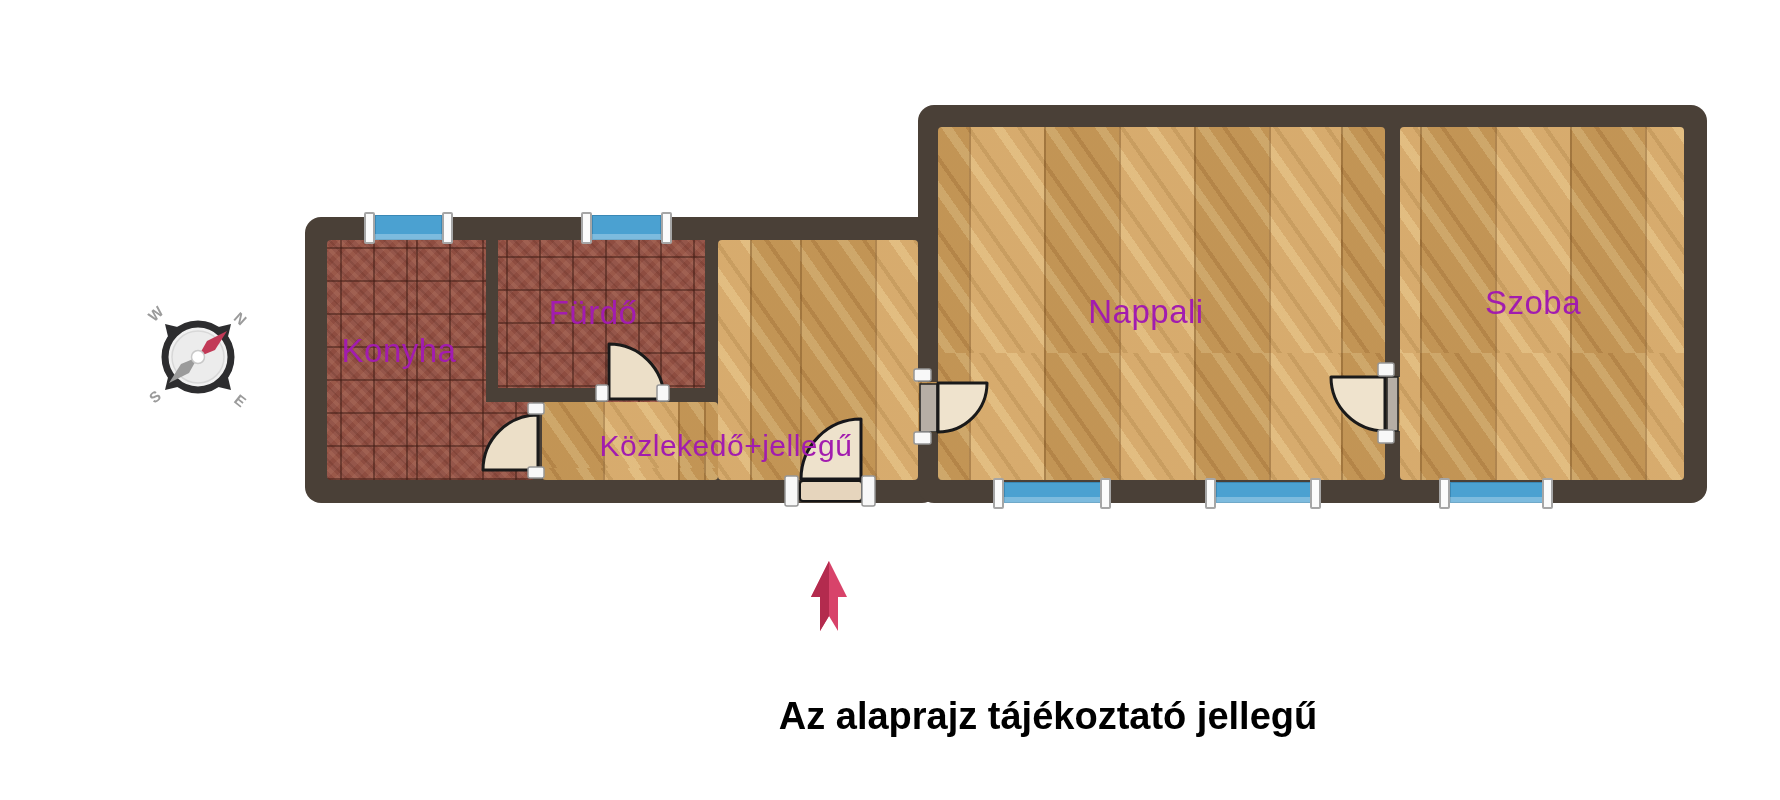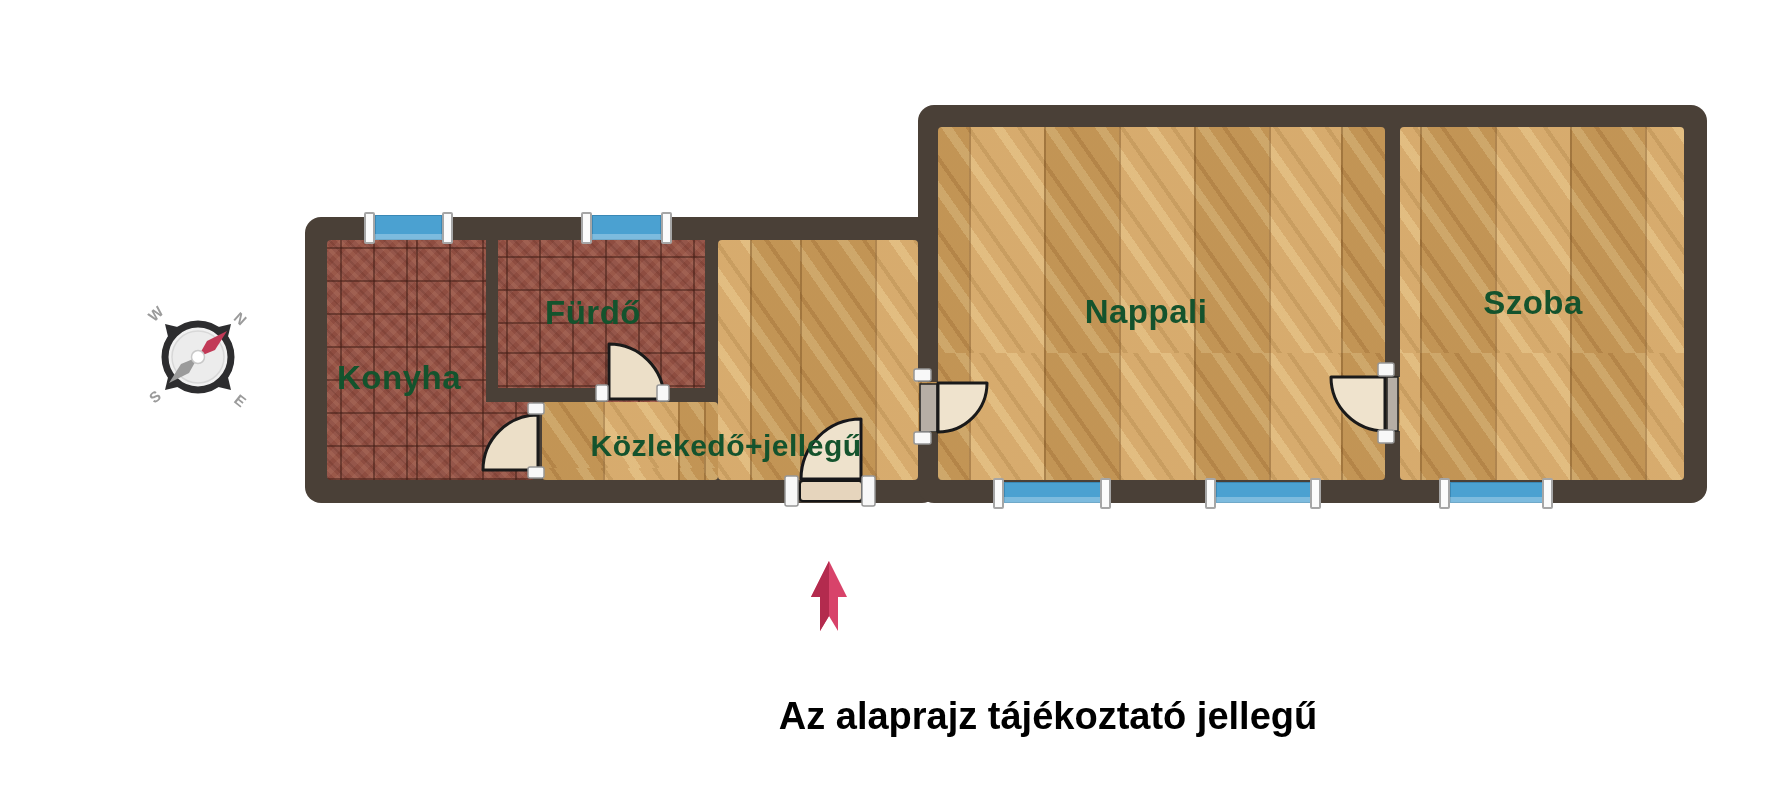--- a/index.html
+++ b/index.html
@@ -23,21 +23,21 @@
     background-image:
       repeating-linear-gradient(90deg, rgba(101,62,21,.35) 0 2px, transparent 2px 75px),
       repeating-linear-gradient(90deg, rgba(80,45,10,.10) 0 75px, rgba(255,232,190,.16) 75px 150px),
       repeating-linear-gradient(55deg, rgba(255,228,170,.30) 0 9px, transparent 9px 20px, rgba(142,92,35,.25) 20px 24px, transparent 24px 42px);
   }
   
   .win-blue{position:absolute;background:#4ba1d1;
     box-shadow: inset 0 -6px 0 rgba(255,255,255,.28), inset 0 0 0 1px rgba(30,90,130,.35);}
   .win-cap{position:absolute;background:#fbfbfb;border:2px solid #a6a6a6;border-radius:2px;box-sizing:border-box;}
   
-  .room-label{position:absolute;transform:translate(-50%,-50%);font-weight:700;color:#14532d;
+  .room-label{position:absolute;transform:translate(-50%,-50%);font-weight:400;color:#a21caf;
     white-space:nowrap;letter-spacing:.5px;}
   .lbl-33{font-size:33px;}
   .lbl-30{font-size:30px;}
   .disclaimer{position:absolute;transform:translate(-50%,-50%);font-weight:700;font-size:38px;color:#000000;white-space:nowrap;}
   svg.overlay{position:absolute;left:0;top:0;pointer-events:none;}
 </style>
 </head>
 <body>
 
 <div class="canvas">
@@ -123,21 +123,21 @@
       <text x="155" y="402" transform="rotate(-38 155 397)" text-anchor="middle" font-family="Liberation Sans, sans-serif" font-size="15" font-weight="bold" fill="#9b9b9b">S</text>
       <text x="240" y="406" transform="rotate(38 240 401)" text-anchor="middle" font-family="Liberation Sans, sans-serif" font-size="15" font-weight="bold" fill="#9b9b9b">E</text>
     </g>
 
     <g>
       <polygon points="829,561 847,597 838,597 838,631 829,616 820,631 820,597 811,597" fill="#d8436a"></polygon>
       <polygon points="829,561 811,597 820,597 820,631 829,616" fill="#b32b4e"></polygon>
     </g>
   </svg>
 
-  <div class="room-label lbl-33" style="left:399px;top:351px;margin-top:27px;">Konyha</div>
+  <div class="room-label lbl-33" style="left:399px;top:351px;">Konyha</div>
   <div class="room-label lbl-33" style="left:593px;top:313px;">Fürdő</div>
   <div class="room-label lbl-30" style="left:726px;top:446px;">Közlekedő+jellegű</div>
   <div class="room-label lbl-33" style="left:1146px;top:312px;">Nappali</div>
   <div class="room-label lbl-33" style="left:1533px;top:303px;">Szoba</div>
 
   <div class="disclaimer" style="left:1048px;top:716px;">Az alaprajz tájékoztató jellegű</div>
 
 </div>
 
 </body></html>

